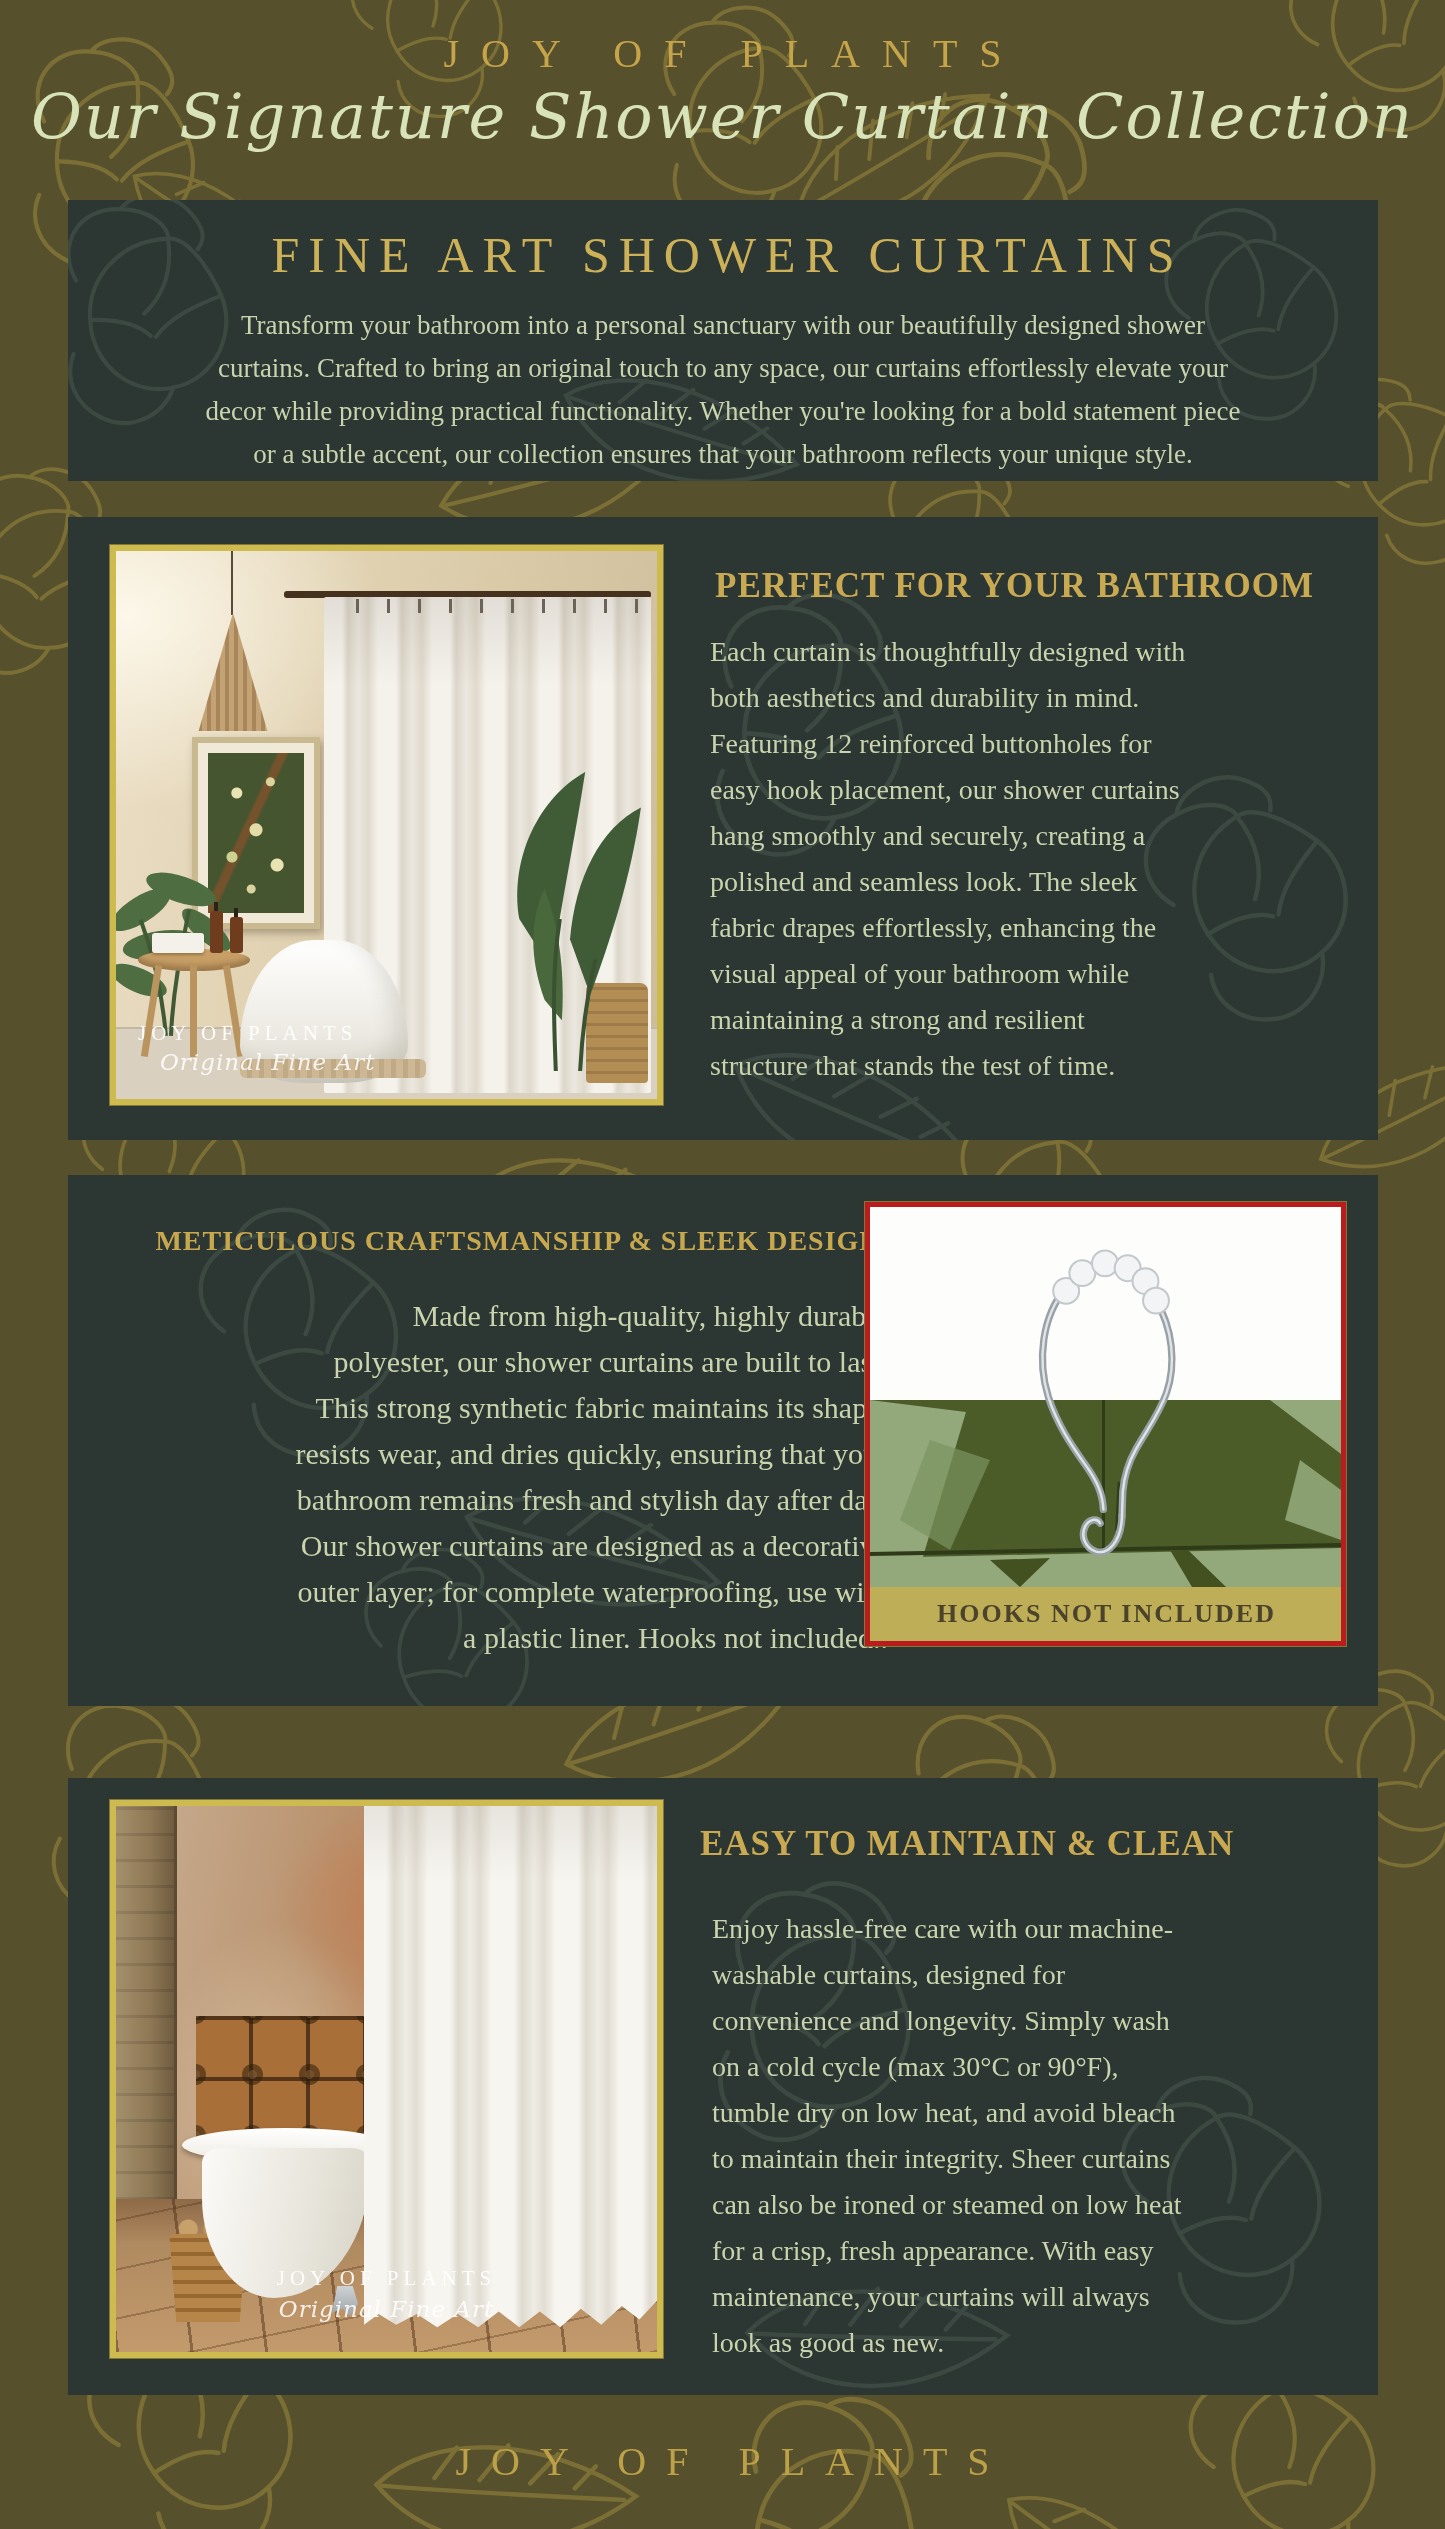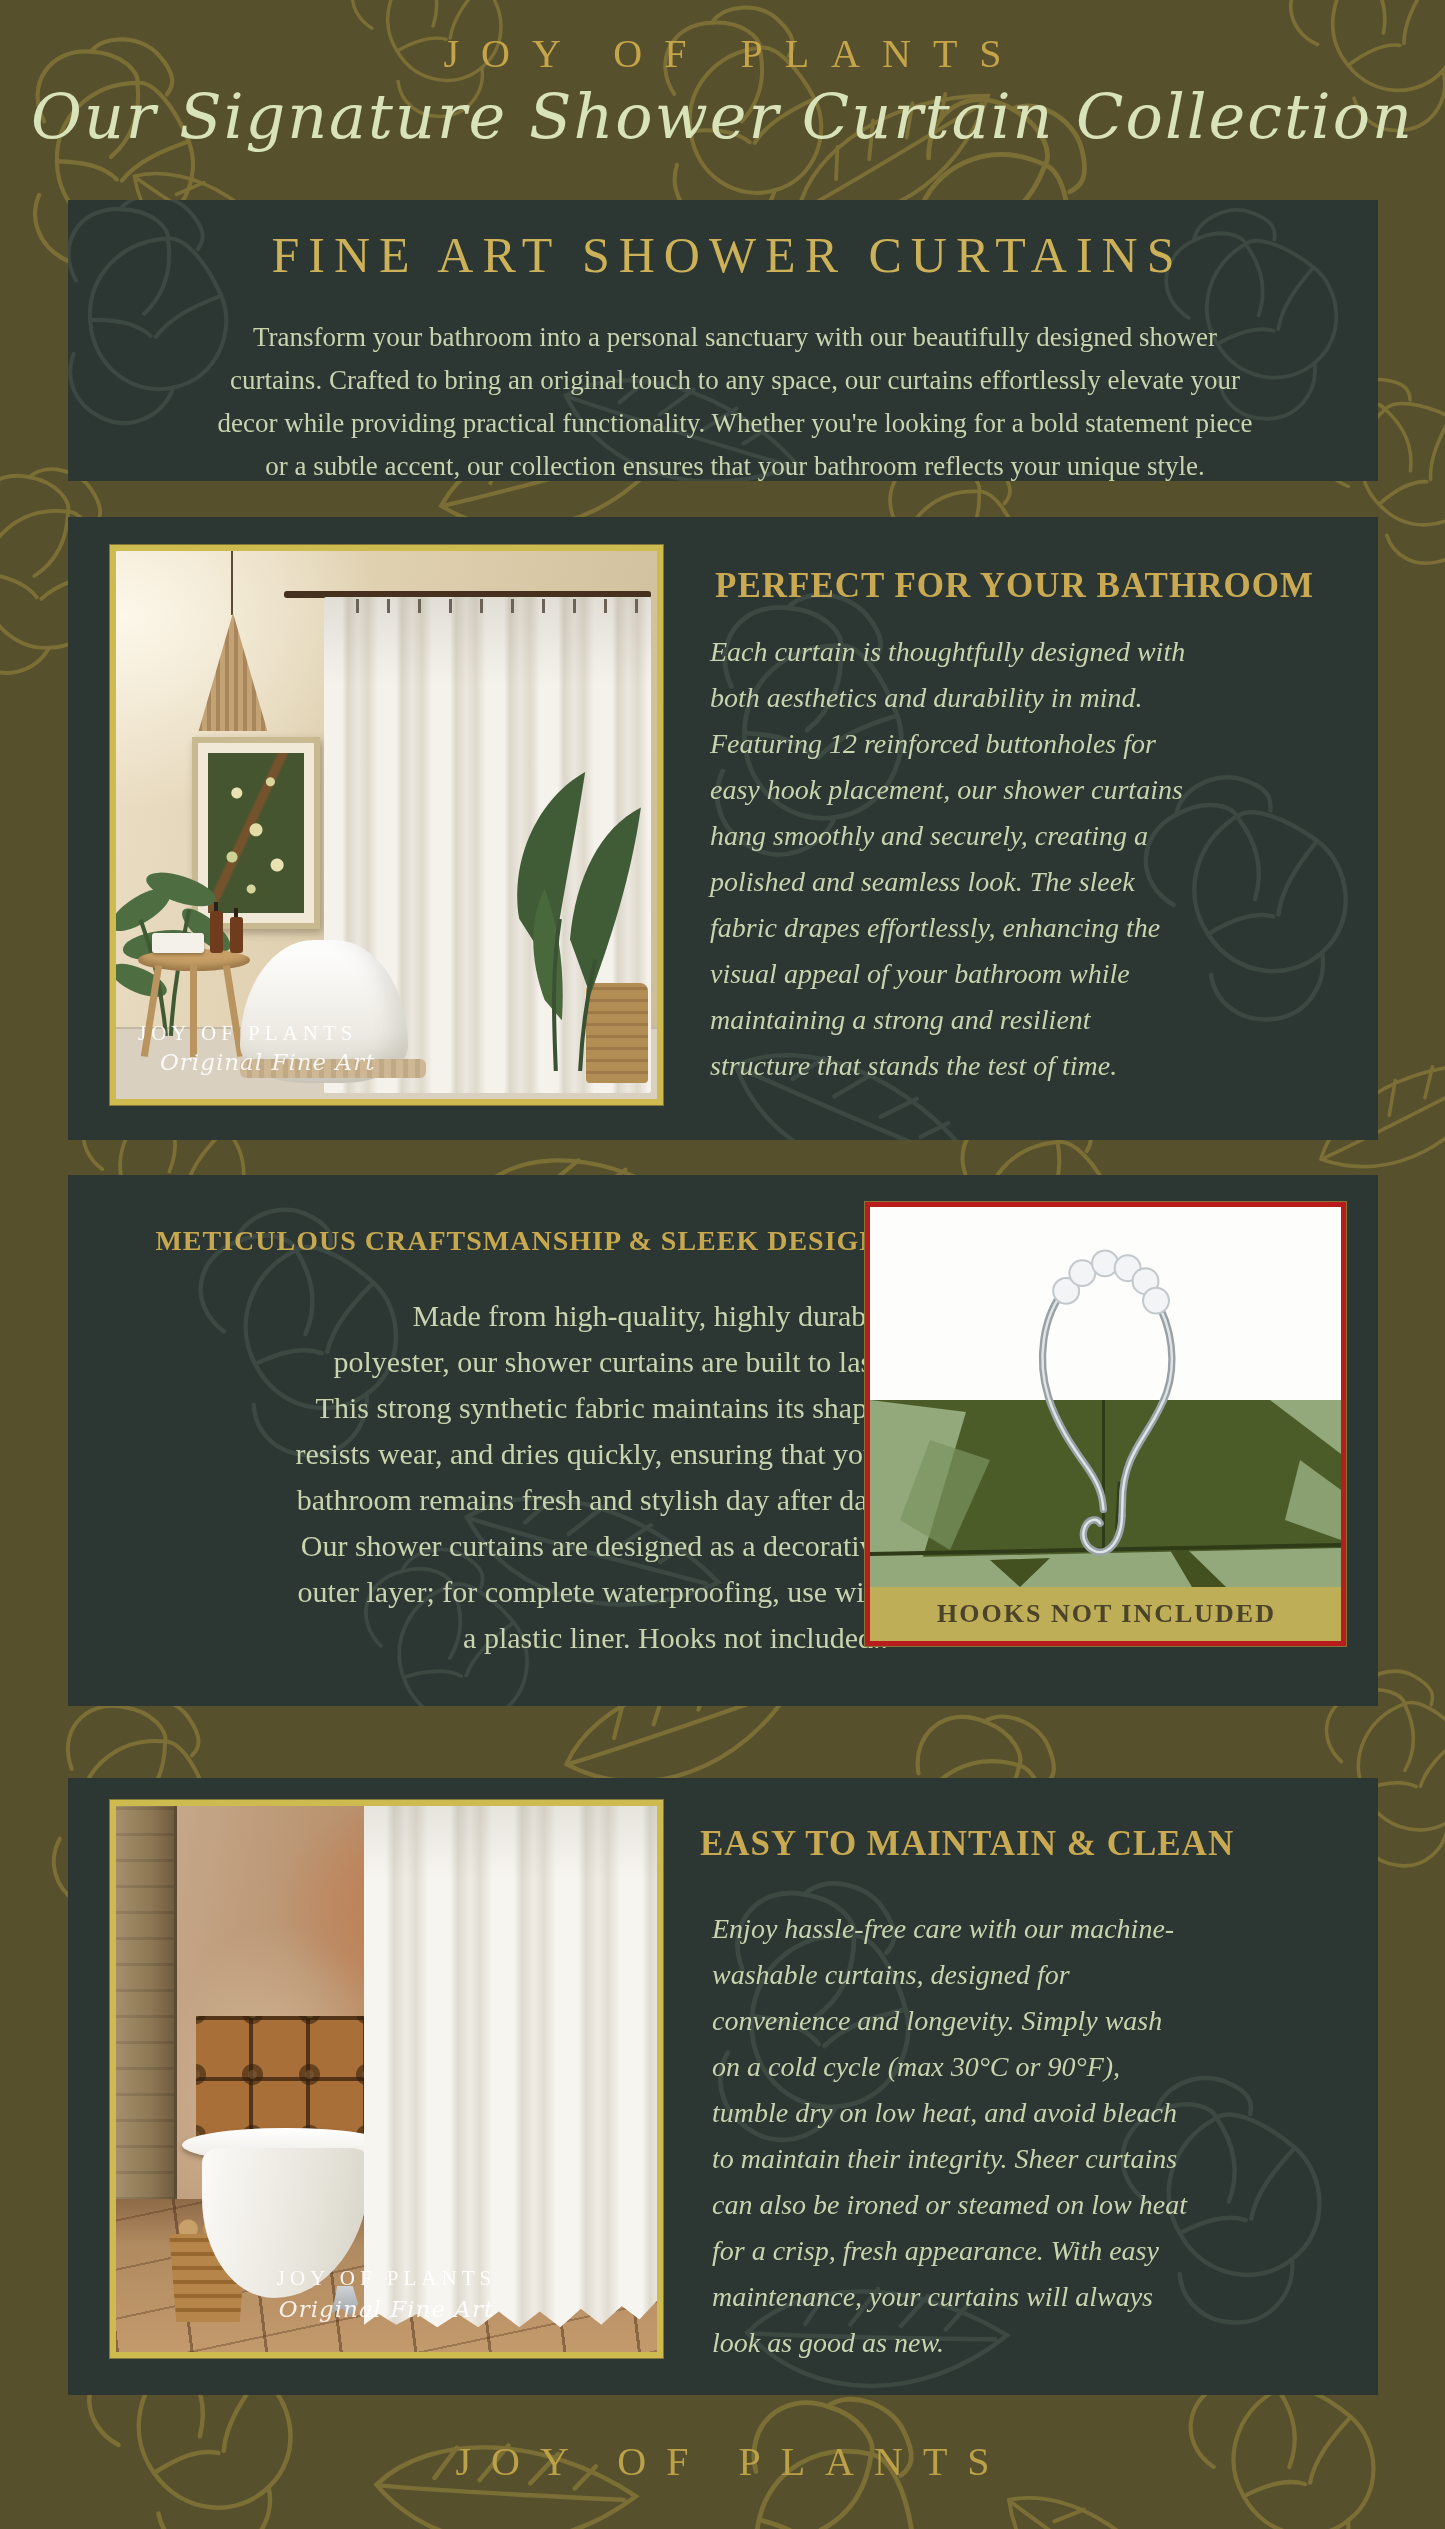--- a/index.html
+++ b/index.html
@@ -21,21 +21,21 @@
   .brand-footer{left:0;right:0;top:2438px;text-align:center;font-size:40px;letter-spacing:20px;text-indent:20px;color:#bda148;}
 
   
   .panel-intro{top:200px;height:281px;}
   .intro-h{left:0;right:0;top:26px;text-align:center;font-size:50px;letter-spacing:9px;text-indent:9px;color:#ccb158;}
   .intro-p{left:65px;top:104px;width:1180px;text-align:center;font-size:27px;line-height:43px;color:#c9d4ae;white-space:pre-line;}
 
   
   .panel-bath{top:517px;height:623px;}
   .sec-h{font-weight:700;font-size:35px;letter-spacing:1px;color:#c9aa52;}
-  .sec-p{font-size:28px;line-height:46px;color:#c9d4ae;white-space:pre-line;font-style:italic;}
+  .sec-p{font-size:28px;line-height:46px;color:#c9d4ae;white-space:pre-line;}
   .bath-h{left:642px;top:44px;}
   .bath-p{left:642px;top:112px;width:630px;}
 
   .photo{position:absolute;border:6px solid #cdbb50;box-shadow:0 0 0 1px #847637;overflow:hidden;background:#ded2b8;}
   .photo1{left:42px;top:28px;width:541px;height:548px;}
   .ph1-wall{position:absolute;inset:0;background:
      radial-gradient(ellipse 420px 320px at 2% 12%, rgba(255,252,240,.85), transparent 60%),
      linear-gradient(102deg,#ecdfc6 0%,#decfae 45%,#cdbc98 100%);}
   .ph1-floor{position:absolute;left:0;top:476px;width:100%;height:72px;background:#d9d0bf;border-top:2px solid #c2b8a4;}
   .ph1-rod{position:absolute;left:168px;top:40px;right:6px;height:7px;background:#45311d;border-radius:3px;}
@@ -260,21 +260,21 @@
           <use href="#fl-bloom" width="260" height="260"></use>
         </g>
       <g transform="translate(1050,40) rotate(-18)">
           <use href="#fl-bloom" width="240" height="240"></use>
         </g>
       <g transform="translate(520,120) rotate(24)">
           <use href="#fl-leaf" width="260" height="156"></use>
         </g>
     </svg>
     <h1 class="abs intro-h" style="margin:0;font-weight:400;">FINE ART SHOWER CURTAINS</h1>
-    <p class="abs intro-p" style="margin:12px;">Transform your bathroom into a personal sanctuary with our beautifully designed shower
+    <p class="abs intro-p" style="margin:0;">Transform your bathroom into a personal sanctuary with our beautifully designed shower
 curtains. Crafted to bring an original touch to any space, our curtains effortlessly elevate your
 decor while providing practical functionality. Whether you're looking for a bold statement piece
 or a subtle accent, our collection ensures that your bathroom reflects your unique style.</p>
   </section>
 
   <section class="panel panel-bath">
     <svg class="panel-pattern" aria-hidden="true">
       <g transform="translate(640,40) rotate(14)">
           <use href="#fl-bloom" width="300" height="300"></use>
         </g>

